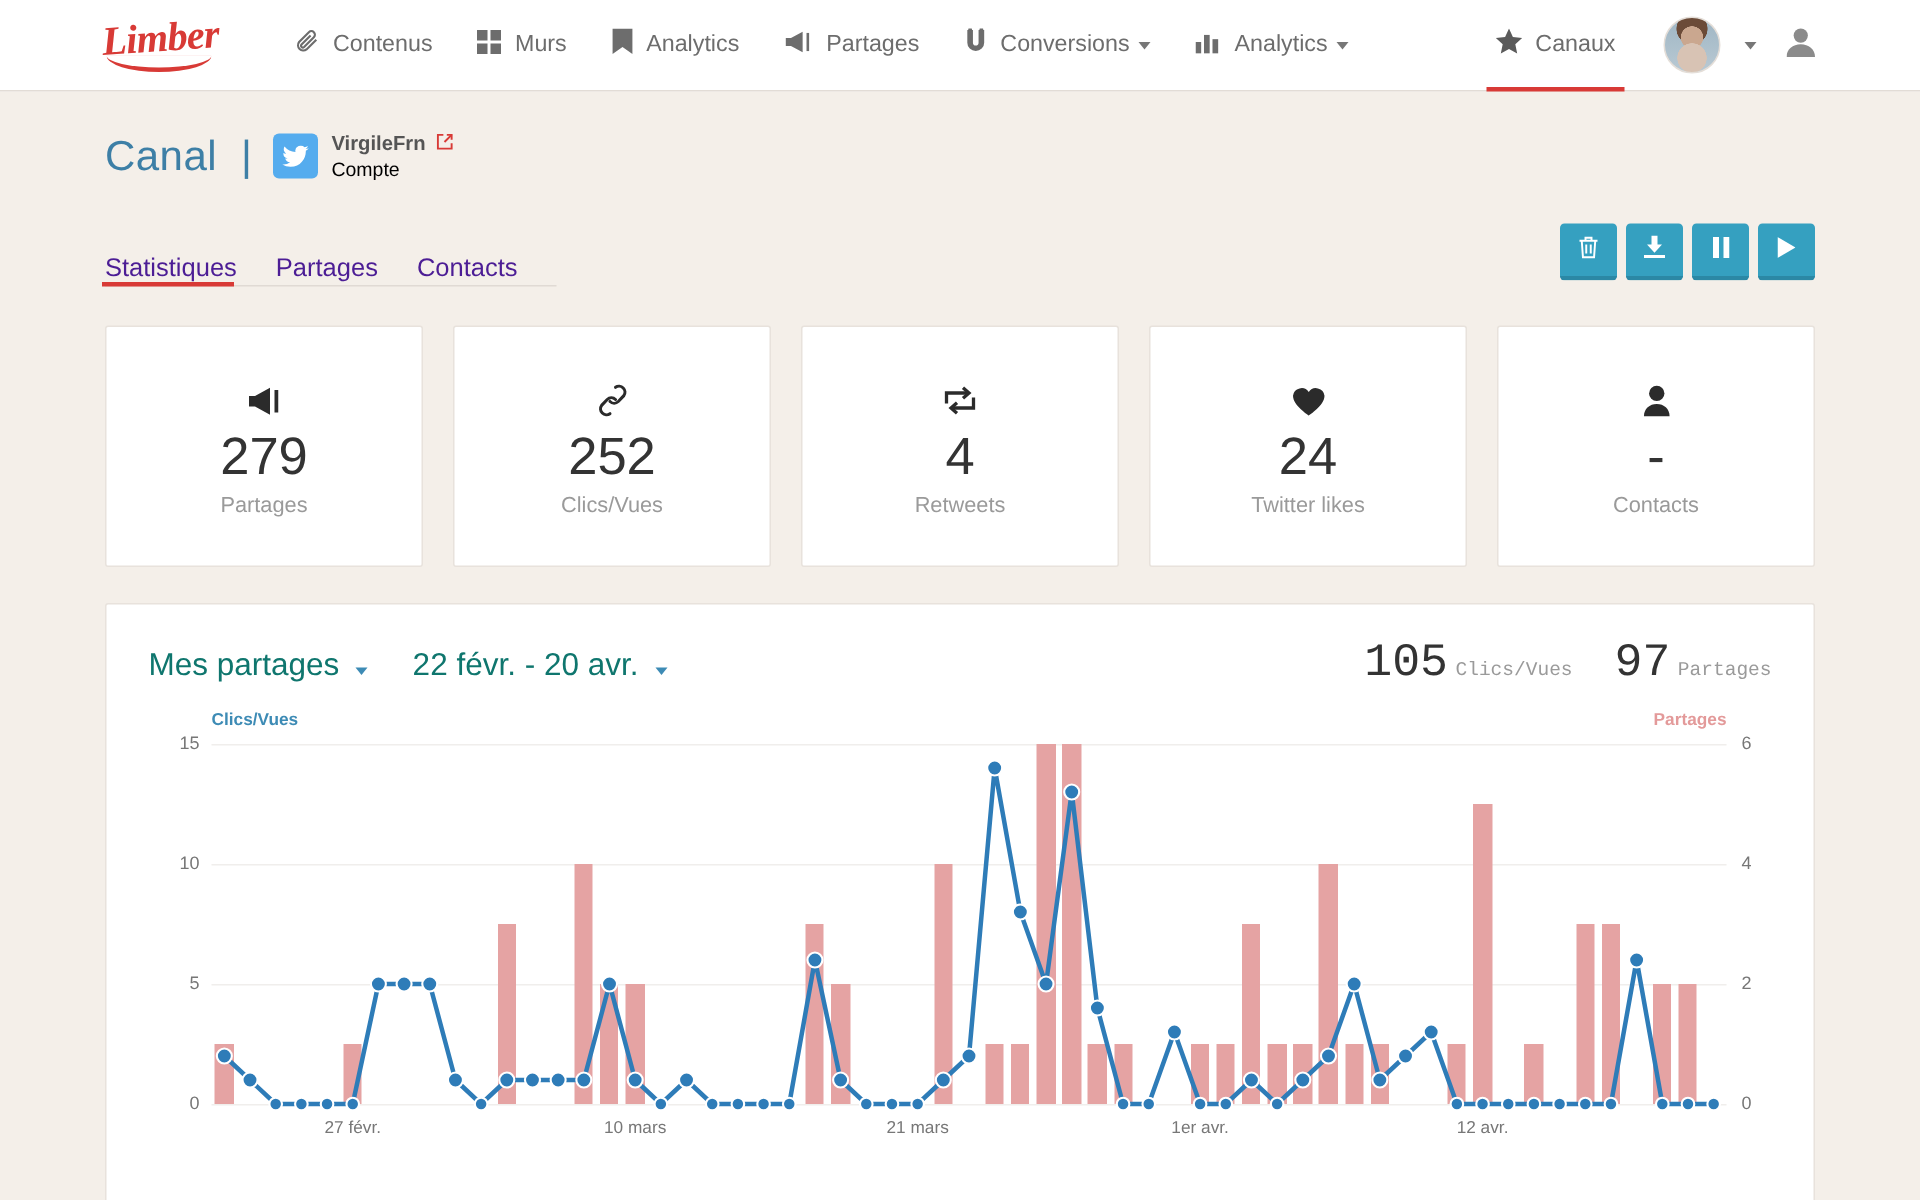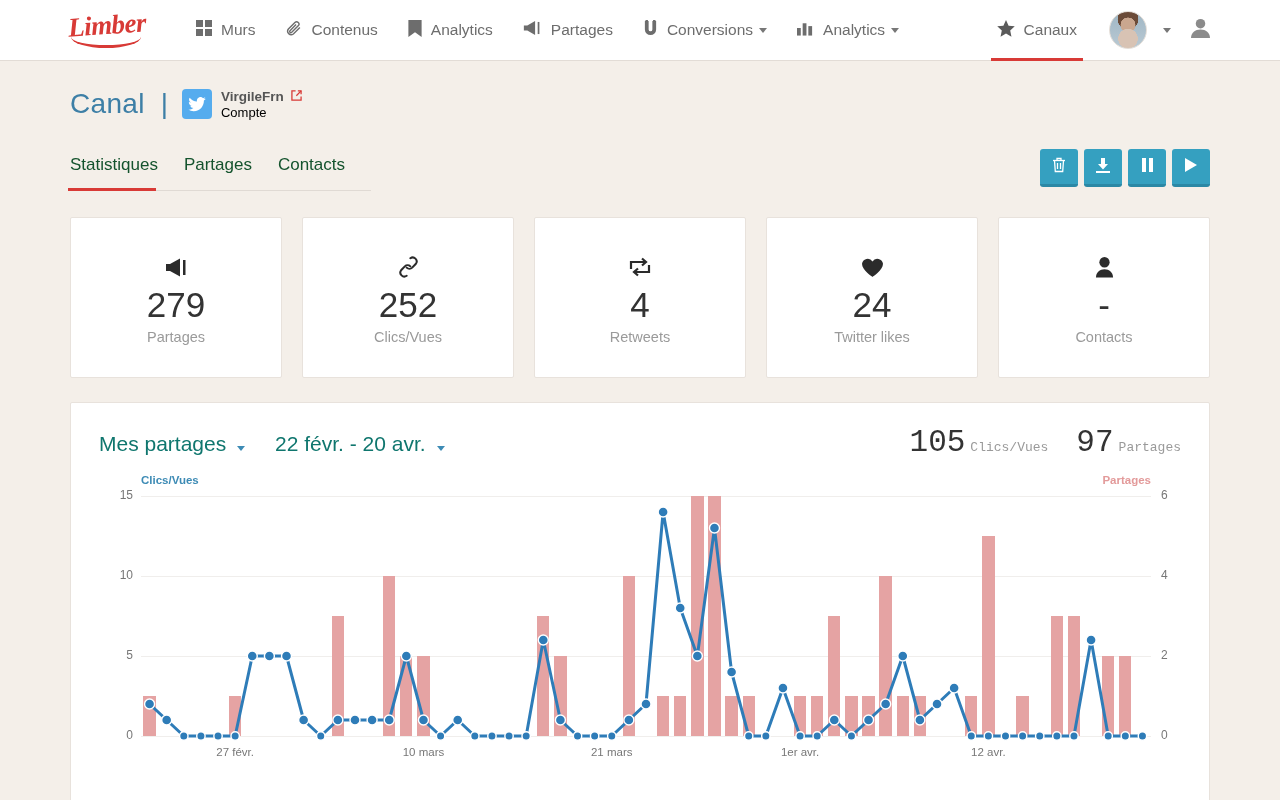--- a/index.html
+++ b/index.html
@@ -63,21 +63,21 @@
     display:flex;align-items:center;justify-content:center;font-size:16px;margin-right:9px;
   }
   .acct-name{ font-size:13.5px; font-weight:bold; color:#555; line-height:15px; }
   .ext-link{ color:#d83a36; font-size:11px; margin-left:3px; }
   .acct-sub{ font-size:13px; color:#000000; line-height:16px; }
 
   
   .tabrow{ display:flex; align-items:flex-end; margin-top:28px; position:relative; }
   .tabs{ display:flex; gap:0; border-bottom:1px solid #e0dad4; }
   .tab{
-    font-size:17px; color:#14532d; padding:0 8px 15px 0; margin-right:18px;
+    font-size:17px; color:#4c1d95; padding:0 8px 1px 0; margin-right:18px;
     cursor:pointer; position:relative;
   }
   .tab.active::after{
     content:""; position:absolute; left:-2px; right:10px; bottom:-1px; height:3px; background:#d83a36;
   }
   .actions{ margin-left:auto; display:flex; gap:6px; margin-bottom:4px; }
   .abtn{
     width:38px;height:38px;background:#35a0c0;border-bottom:3px solid #2b88a5;
     border-radius:3px;color:#fff;display:flex;align-items:center;justify-content:center;
     font-size:15px;cursor:pointer;
@@ -123,36 +123,36 @@
 
 <div class="topnav">
   <div class="logo">
     <span class="logo-text">Limber</span>
     <span class="logo-swash"></span>
   </div>
 
   <div class="nav-items">
     <a class="nav-item">
       <span>
+        <svg width="17" height="17" viewBox="0 0 24 24" fill="none" stroke="#6d6d6d" stroke-width="2">
+            <path d="M21 10.5l-9.2 9.2a5 5 0 01-7-7l9.2-9.2a3.3 3.3 0 014.7 4.7l-9.2 9.2a1.7 1.7 0 01-2.4-2.4l8.5-8.5"></path>
+          </svg>
+      </span>
+      <span>Contenus</span>
+    </a>
+    <a class="nav-item">
+      <span>
         <svg width="16" height="16" viewBox="0 0 16 16">
             <rect x="0" y="0" width="7" height="7" fill="#6d6d6d"></rect>
             <rect x="9" y="0" width="7" height="7" fill="#6d6d6d"></rect>
             <rect x="0" y="9" width="7" height="7" fill="#6d6d6d"></rect>
             <rect x="9" y="9" width="7" height="7" fill="#6d6d6d"></rect>
           </svg>
       </span>
       <span>Murs</span>
-    </a>
-    <a class="nav-item">
-      <span>
-        <svg width="17" height="17" viewBox="0 0 24 24" fill="none" stroke="#6d6d6d" stroke-width="2">
-            <path d="M21 10.5l-9.2 9.2a5 5 0 01-7-7l9.2-9.2a3.3 3.3 0 014.7 4.7l-9.2 9.2a1.7 1.7 0 01-2.4-2.4l8.5-8.5"></path>
-          </svg>
-      </span>
-      <span>Contenus</span>
     </a>
     <a class="nav-item">
       <span>
         <svg width="14" height="17" viewBox="0 0 14 18">
             <path d="M0 0h14v18l-7-5-7 5z" fill="#6d6d6d"></path>
           </svg>
       </span>
       <span>Analytics</span>
     </a>
     <a class="nav-item">

